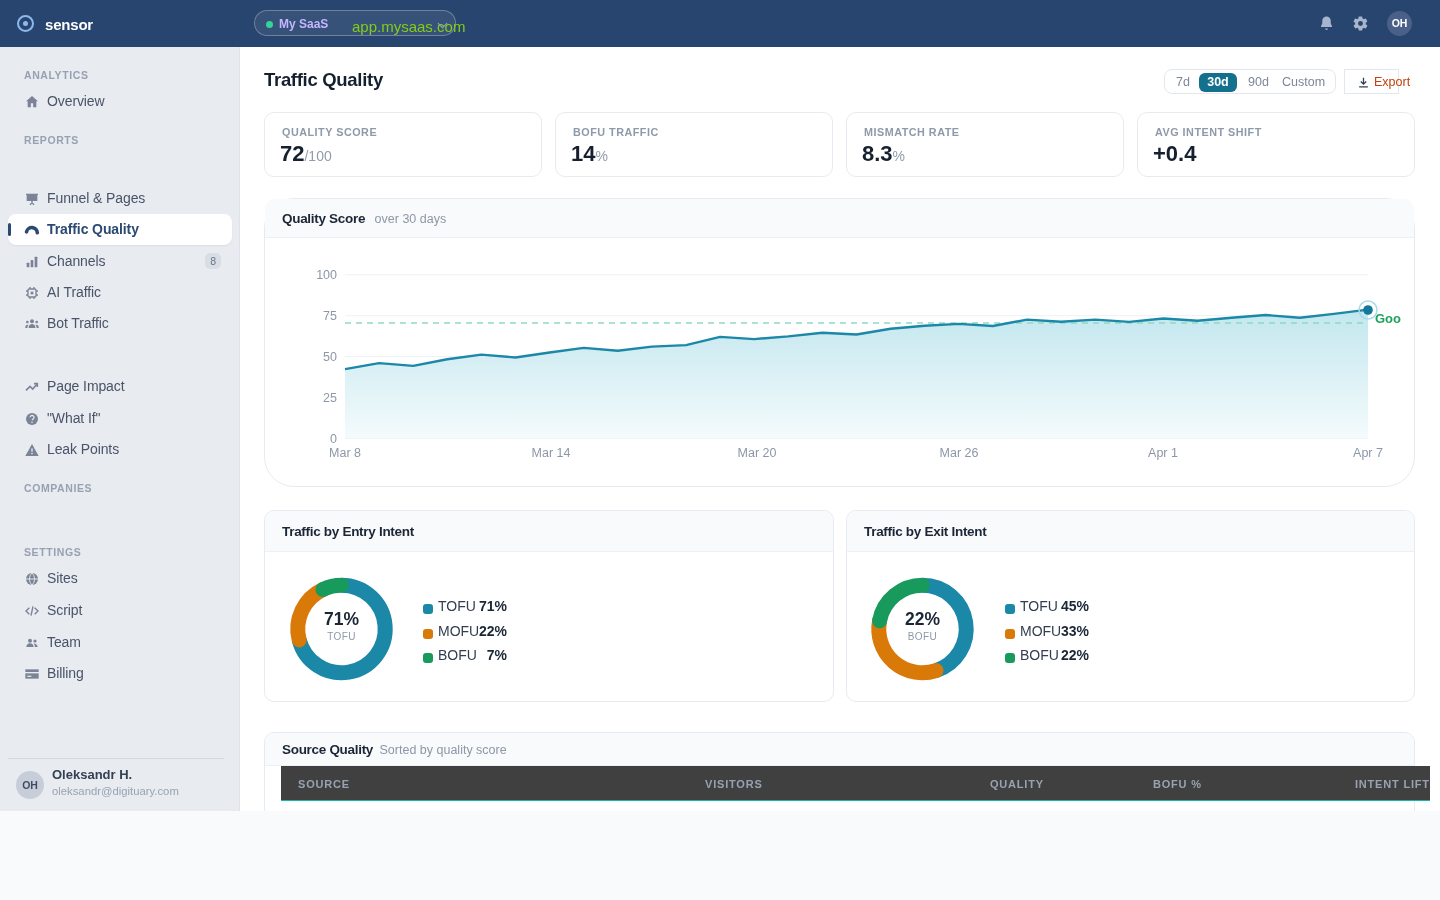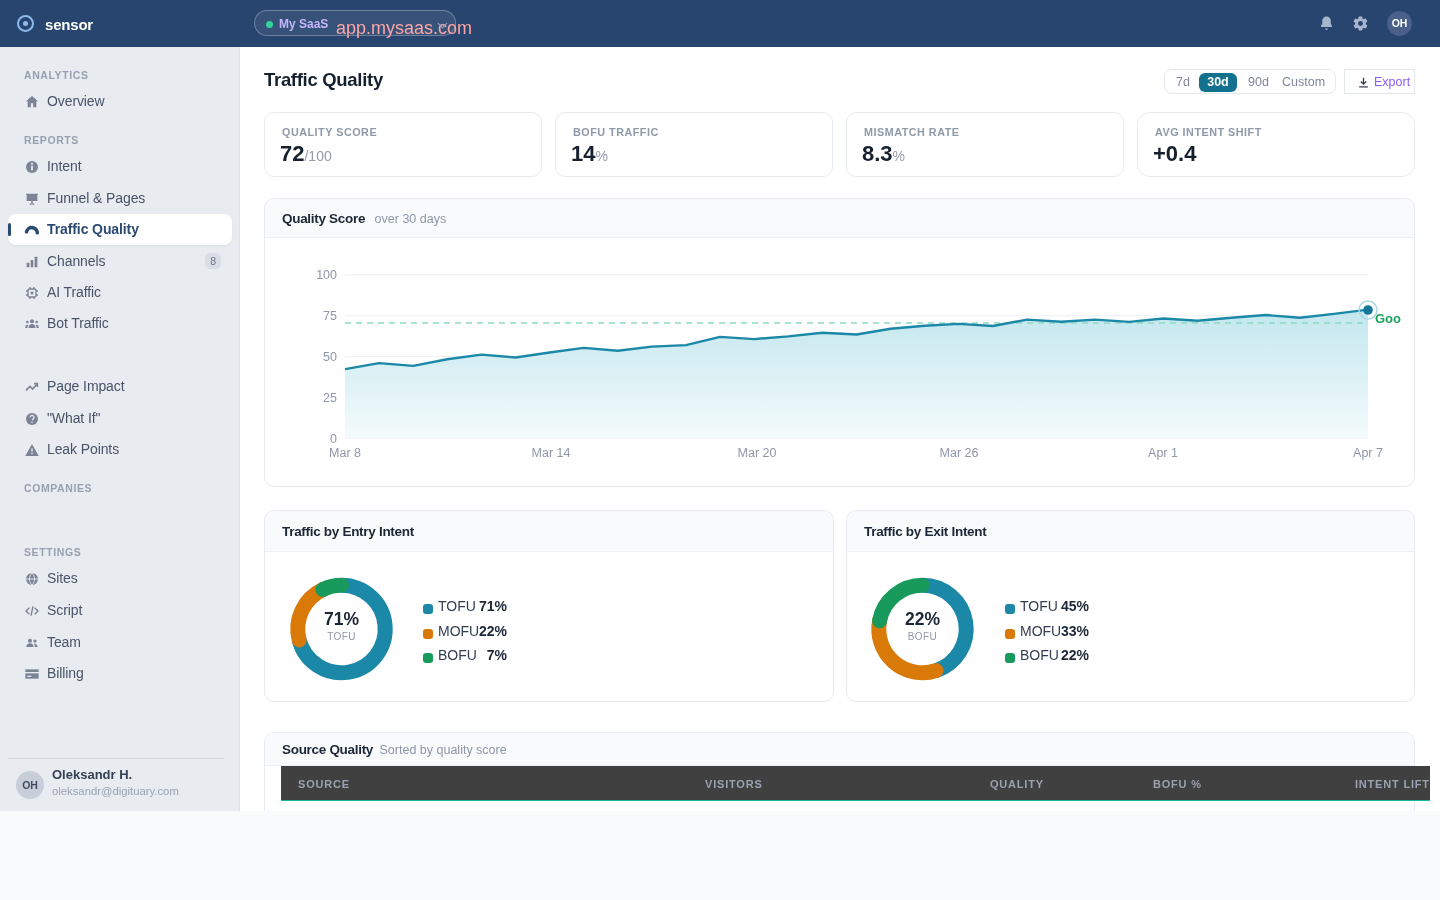--- a/index.html
+++ b/index.html
@@ -7,21 +7,21 @@
 body { background:#f8fafc; font-family:"Liberation Sans",sans-serif; }
 .app { position:absolute; top:0; left:0; width:1440px; height:811px; background:#fff; overflow:hidden;text-decoration:underline; }
 
 .topbar { position:absolute; top:0; left:0; width:1440px; height:47px; background:#27456f; }
 .logo { position:absolute; left:17px; top:15px; width:17px; height:17px; border:2px solid #8cbaea; border-radius:50%; }
 .logo i { position:absolute; left:4px; top:4px; width:5px; height:5px; background:#8cbaea; border-radius:50%; }
 .brand { position:absolute; left:45px; top:16px; color:#fff; font-size:15px; font-weight:bold; letter-spacing:-0.2px; }
 .sitepill { position:absolute; left:254px; top:10px; width:202px; height:26px; border:1px solid rgba(255,255,255,.28); border-radius:13px; background:rgba(255,255,255,.07); }
 .sitepill .dot { position:absolute; left:11px; top:9.5px; width:7px; height:7px; border-radius:50%; background:#34d399; }
 .sitepill .nm { position:absolute; left:24px; top:5.5px; color:#c4b5fd; font-size:12px; font-weight:bold; }
-.sitepill .dm { position:absolute; left:81px; top:6.5px; color:#fca5a5; font-size:18px; }
+.sitepill .dm { position:absolute; left:97px; top:6.5px; color:#84cc16; font-size:15px; }
 .sitepill .ch { position:absolute; left:184px; top:8.5px; width:7px; height:7px; border-right:1.6px solid #94a7c6; border-bottom:1.6px solid #94a7c6; transform:rotate(45deg); }
 .tbicon { position:absolute; top:15px; }
 .avatar { position:absolute; left:1387px; top:11px; width:25px; height:25px; border-radius:50%; background:#4a6089; color:#fff; font-size:10.5px; font-weight:bold; text-align:center; line-height:25px; }
 
 .sidebar { position:absolute; top:47px; left:0; width:240px; height:764px; background:#e8ebf0; border-right:1px solid #dde2e9; }
 .sec { position:absolute; left:24px; font-size:10.5px; font-weight:bold; letter-spacing:0.6px; color:#97a1b1; }
 
 .item { position:absolute; left:8px; width:224px; height:31.4px; border-radius:8px; color:#4a5468; font-size:14px; letter-spacing:-0.1px; }
 .item .ic { position:absolute; left:16px; top:8px; width:16px; height:16px; }
 .item .tx { position:absolute; left:39px; top:7px; }
@@ -31,21 +31,21 @@
 .userbox { position:absolute; left:0; bottom:0; width:239px; height:53px; } .userbox::before { content:""; position:absolute; left:8px; top:0; width:216px; border-top:1px solid #d2d8e0; }
 .uav { position:absolute; left:16px; top:13px; width:28px; height:28px; border-radius:50%; background:#c7ced9; color:#414c60; font-size:10.5px; font-weight:bold; text-align:center; line-height:28px; }
 .unm { position:absolute; left:52px; top:9px; font-size:13px; font-weight:bold; color:#333f52; }
 .uem { position:absolute; left:52px; top:26.5px; font-size:11.3px; color:#99a3b2; }
 
 .main { position:absolute; top:47px; left:240px; width:1200px; height:764px; background:#fff; }
 h1 { position:absolute; left:24px; top:22px; font-size:18.5px; color:#14202e; letter-spacing:-0.3px; }
 .seg { position:absolute; left:924px; top:22px; width:172px; height:25px; background:#fff; border:1px solid #e3e8ef; border-radius:8px; font-size:12.5px; color:#7d8798; }
 .seg span { position:absolute; top:5px; }
 .seg .on { position:absolute; left:34px; top:2.5px; width:38px; height:19px; background:#14718e; border-radius:6px; color:#fff; font-weight:bold; text-align:center; line-height:19px; }
-.exportbtn { position:absolute; left:1104px; top:22px; width:71px; height:25px; background:#fff; border:1px solid #e3e8ef; border-radius:0; color:#8b5cf6; font-size:12.5px; }
+.exportbtn { position:absolute; left:1104px; top:22px; width:55px; height:25px; background:#fff; border:1px solid #e3e8ef; border-radius:0; color:#c2410c; font-size:12.5px; }
 .exportbtn span { position:absolute; left:29px; top:5px; }
 .card { position:absolute; background:#fff; border:1px solid #e7ebf1; border-radius:10px; }
 .chead { height:39px; background:#f8fafc; border-bottom:1px solid #edf0f4; border-radius:10px 10px 0 0; }
 .chead b { position:absolute; left:17px; top:12px; font-size:13.5px; letter-spacing:-0.3px; color:#1b2636; }
 .chead i { font-style:normal; font-size:12.5px; letter-spacing:0; color:#8d97a7; }
 .stat { position:absolute; top:65px; width:278px; height:65px; background:#fff; border:1px solid #e7ebf1; border-radius:10px; }
 .stat .lb { position:absolute; left:17px; top:13px; font-size:10.8px; font-weight:bold; letter-spacing:0.5px; color:#8e99a9; }
 .stat .vl { position:absolute; left:15px; top:28px; font-size:22px; font-weight:bold; color:#16202e; }
 .stat .sf { font-size:14px; font-weight:normal; color:#929caa; }
 .lgd { position:absolute; font-size:14px; color:#323e50; }
@@ -79,28 +79,20 @@
   </div>
   <div class="sidebar">
     <div class="sec" style="top:22px;">ANALYTICS</div>
     <div class="item" style="top:39.3px;">
         <svg class="ic" viewBox="0 0 24 24" fill="#7b8496">
           <path d="M12 3l9 8h-2.5v9h-4.8v-6h-3.4v6H5.5v-9H3z"></path>
         </svg>
         <span class="tx">Overview</span>
       </div>
     <div class="sec" style="top:87px;">REPORTS</div>
-    <div class="item" style="top:104.3px;">
-        <svg class="ic" viewBox="0 0 24 24" fill="#7b8496">
-          <circle cx="12" cy="12" r="9"></circle>
-          <rect x="10.7" y="10" width="2.6" height="7" fill="#e8ebf0"></rect>
-          <circle cx="12" cy="7.3" r="1.5" fill="#e8ebf0"></circle>
-        </svg>
-        <span class="tx">Intent</span>
-      </div>
     <div class="item" style="top:135.7px;">
         <svg class="ic" viewBox="0 0 24 24" fill="#7b8496">
           <path d="M3 4h18v2h-1v9H13v2.6l2.8 2.4-1.3 1.5L12 19.3l-2.5 2.2-1.3-1.5L11 17.6V15H4V6H3z"></path>
         </svg>
         <span class="tx">Funnel &amp; Pages</span>
       </div>
     <div class="item active" style="top:167.1px;">
         <svg class="ic" viewBox="0 0 24 24" fill="none">
           <path d="M3.8 14.8 A8.2 8.2 0 0 1 20 16.2" stroke="#2b4a72" stroke-width="5.4" stroke-linecap="round"></path>
         </svg>
@@ -214,26 +206,26 @@
         <div class="vl">72<span class="sf">/100</span></div>
       </div>
     <div class="stat" style="left:315px;">
         <div class="lb">BOFU TRAFFIC</div>
         <div class="vl">14<span class="sf">%</span></div>
       </div>
     <div class="stat" style="left:606px;">
         <div class="lb">MISMATCH RATE</div>
         <div class="vl">8.3<span class="sf">%</span></div>
       </div>
-    <div class="stat" style="left:897px;border-radius:13px;">
+    <div class="stat" style="left:897px;">
         <div class="lb">AVG INTENT SHIFT</div>
         <div class="vl">+0.4</div>
       </div>
 
-    <div class="card" style="left:24px; top:151px; width:1151px; height:289px;">
+    <div class="card" style="left:24px; top:151px; width:1151px; height:289px;border-radius:30px;">
       <div class="chead">
           <b>Quality Score <i style="font-weight:normal;margin-left:6px;">over 30 days</i></b>
         </div>
       <svg width="1135" height="248" viewBox="280 238 1135 248" style="position:absolute;left:16px;top:40px;">
         <defs>
           <linearGradient id="ag" x1="0" y1="305" x2="0" y2="437" gradientUnits="userSpaceOnUse">
             <stop offset="0" stop-color="#c1e6ee"></stop>
             <stop offset="1" stop-color="#f4fbfc"></stop>
           </linearGradient>
         </defs>

